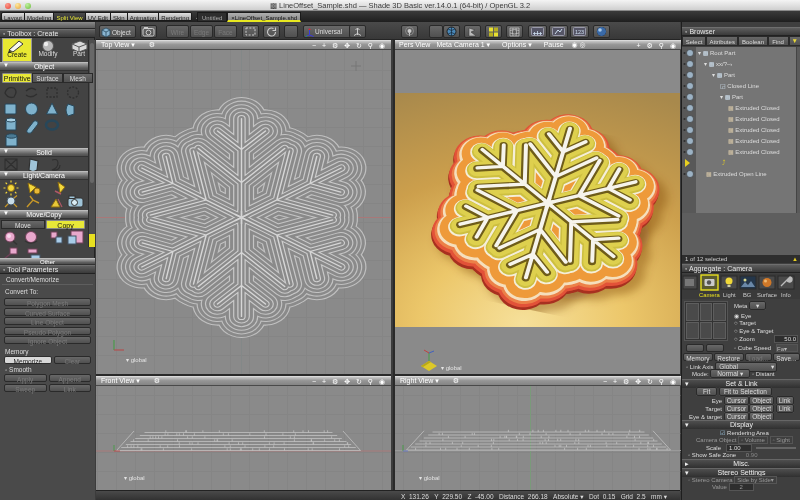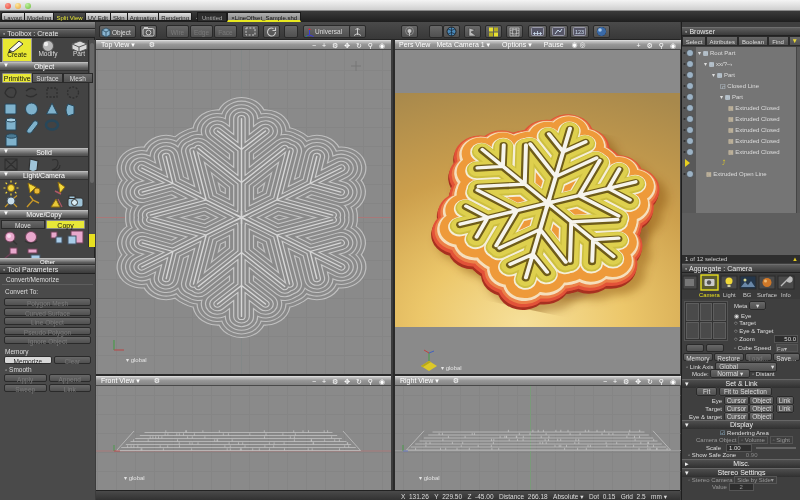--- a/index.html
+++ b/index.html
@@ -13,20 +13,21 @@
 .ybtn{background:#e8e838;color:#111;border:1px solid #888;border-radius:1px;font-size:7px;text-align:center;}
 .tiny{font-size:6px;color:#ddd;}
 </style></head>
 <body>
 <div id="app">
 
 <div class="abs" style="left:0;top:0;width:800px;height:11px;background:linear-gradient(#f4f4f4,#cfcfcf);border-bottom:1px solid #8a8a8a;">
  <div class="abs" style="left:5px;top:2.5px;width:6px;height:6px;border-radius:50%;background:radial-gradient(circle at 35% 30%,#ff9a8a,#e3443a);"></div>
  <div class="abs" style="left:15px;top:2.5px;width:6px;height:6px;border-radius:50%;background:radial-gradient(circle at 35% 30%,#ffe9a0,#e6a33a);"></div>
  <div class="abs" style="left:25px;top:2.5px;width:6px;height:6px;border-radius:50%;background:radial-gradient(circle at 35% 30%,#c0f0a0,#6cbf3a);"></div>
+ <div class="abs" style="left:0;top:1px;width:800px;text-align:center;font-size:7.5px;color:#3a3a3a;">▩ LineOffset_Sample.shd — Shade 3D Basic ver.14.0.1 (64-bit) / OpenGL 3.2</div>
 </div>
 
 <div class="abs" style="left:0;top:11px;width:800px;height:11px;background:linear-gradient(#3a3a3a,#1f1f1f);">
  <div class="abs" style="left:1px;top:1px;height:9px;display:flex;">
   <div style="background:linear-gradient(#e0e0e0,#9f9f9f);color:#222;font-size:6px;padding:1.5px 2px;border:1px solid #1a1a1a;border-radius:2px 0 0 2px;">Layout</div>
   <div style="background:linear-gradient(#e0e0e0,#9f9f9f);color:#222;font-size:6px;padding:1.5px 2px;border:1px solid #1a1a1a;border-left:none;">Modeling</div>
   <div style="background:linear-gradient(#4a4a4a,#303030);color:#e6e63a;font-size:6px;padding:1.5px 2px;border:1px solid #1a1a1a;border-left:none;">Split View</div>
   <div style="background:linear-gradient(#e0e0e0,#9f9f9f);color:#222;font-size:6px;padding:1.5px 2px;border:1px solid #1a1a1a;border-left:none;">UV Edit</div>
   <div style="background:linear-gradient(#e0e0e0,#9f9f9f);color:#222;font-size:6px;padding:1.5px 2px;border:1px solid #1a1a1a;border-left:none;">Skin</div>
   <div style="background:linear-gradient(#e0e0e0,#9f9f9f);color:#222;font-size:6px;padding:1.5px 2px;border:1px solid #1a1a1a;border-left:none;">Animation</div>

